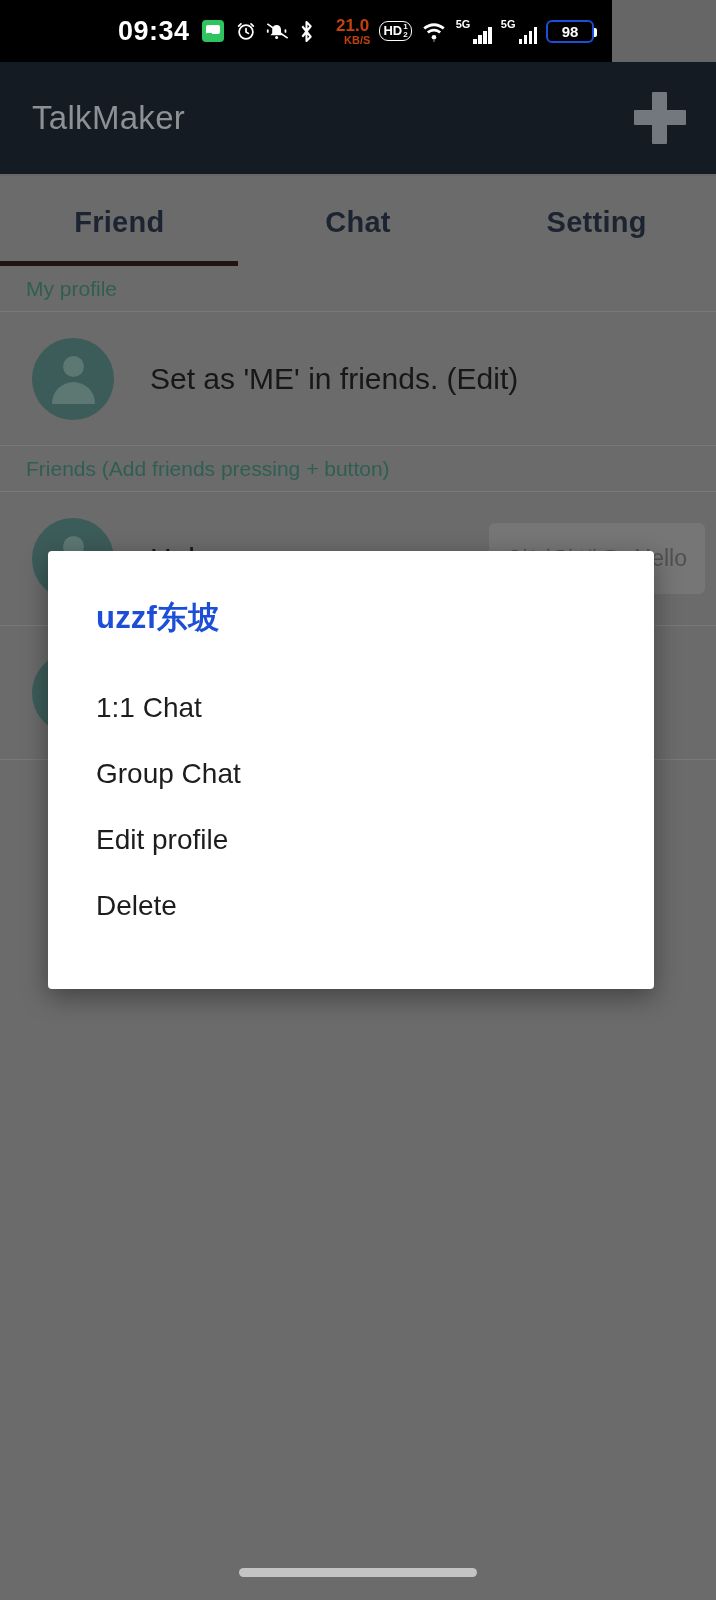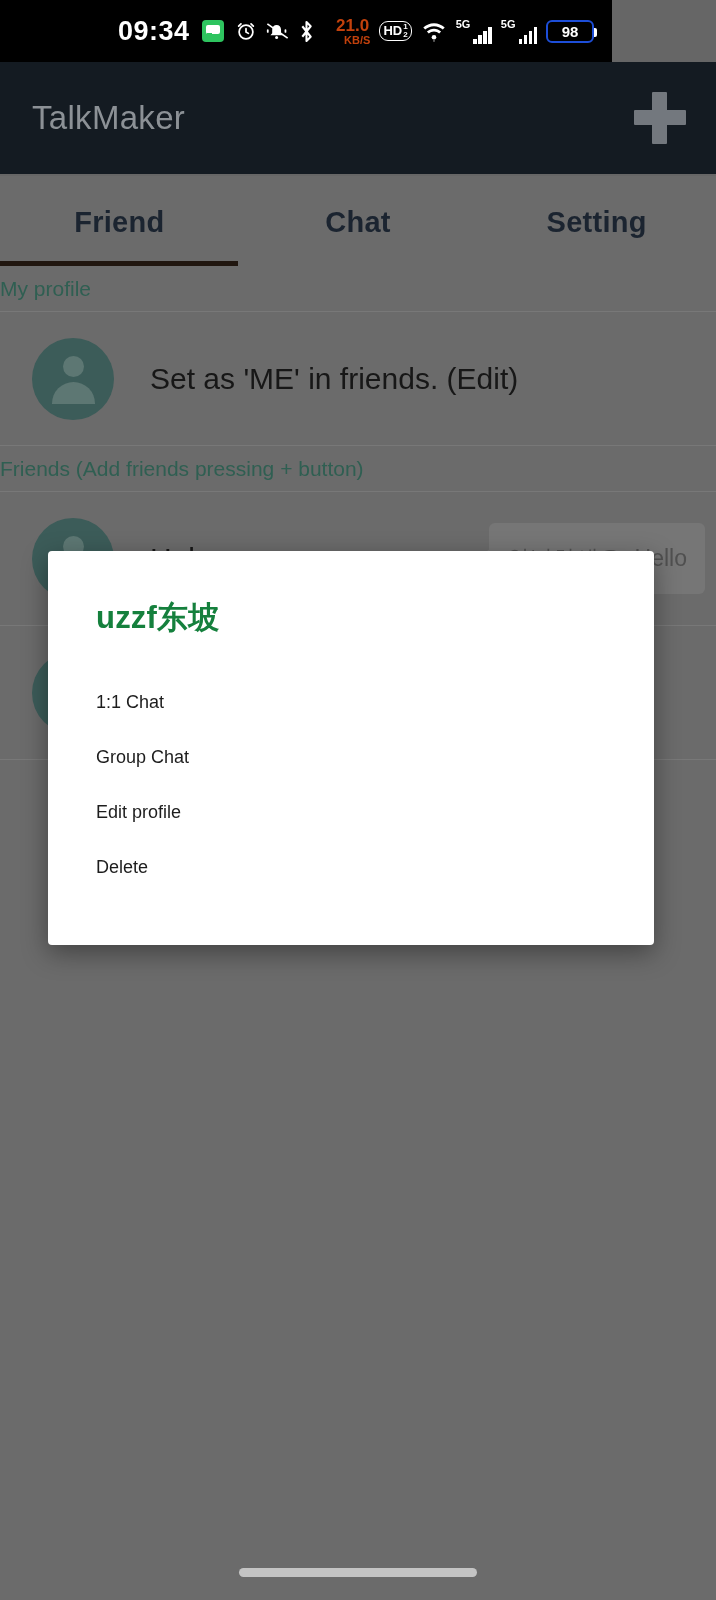--- a/index.html
+++ b/index.html
@@ -211,20 +211,21 @@
     top: 266px; left: 0;
     width: 716px;
     bottom: 0;
     background: #6b6b6b;
     z-index: 5;
   }
   .section-header {
     height: 46px;
     display: flex;
     align-items: center;
+    padding-left: 26px;
     color: #2f5f52;
     font-size: 21px;
     border-bottom: 1px solid #787878;
   }
   .friend-row {
     height: 134px;
     display: flex;
     align-items: center;
     padding: 0 11px 0 32px;
     border-bottom: 1px solid #787878;
@@ -293,27 +294,27 @@
     width: 606px;
     background: #ffffff;
     border-radius: 4px;
     box-shadow: 0 8px 26px rgba(0,0,0,0.38);
     z-index: 50;
     padding: 0 0 50px 0;
   }
   #dialog-title {
     font-size: 31px;
     font-weight: bold;
-    color: #15803d;
+    color: #1d4ed8;
     padding: 46px 0 0 48px;
     letter-spacing: 0.2px;
   }
   #dialog-items { margin-top: 36px; }
   .dialog-item {
-    font-size: 18px;
+    font-size: 28px;
     color: #1d1d1d;
     padding: 17px 0 17px 48px;
     cursor: pointer;
   }
 
   
   #gesture-bar {
     position: absolute;
     left: 50%;
     transform: translateX(-50%);

